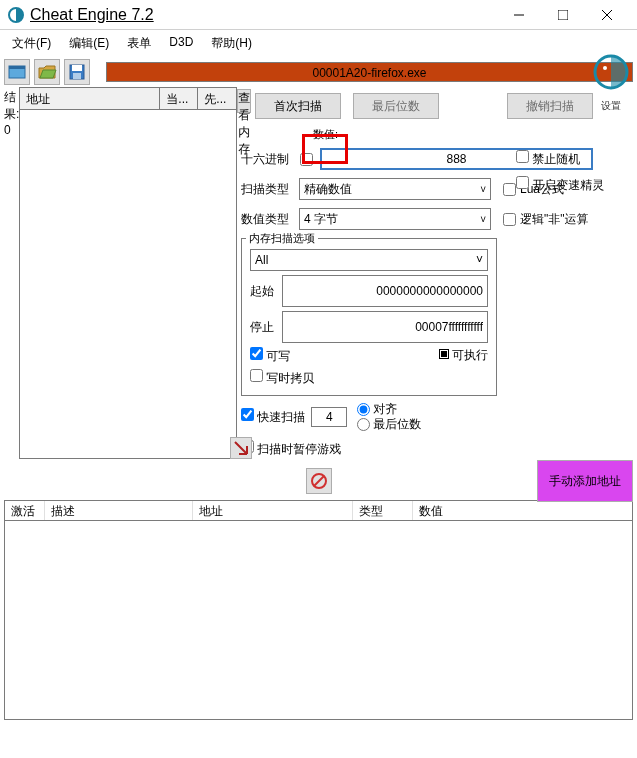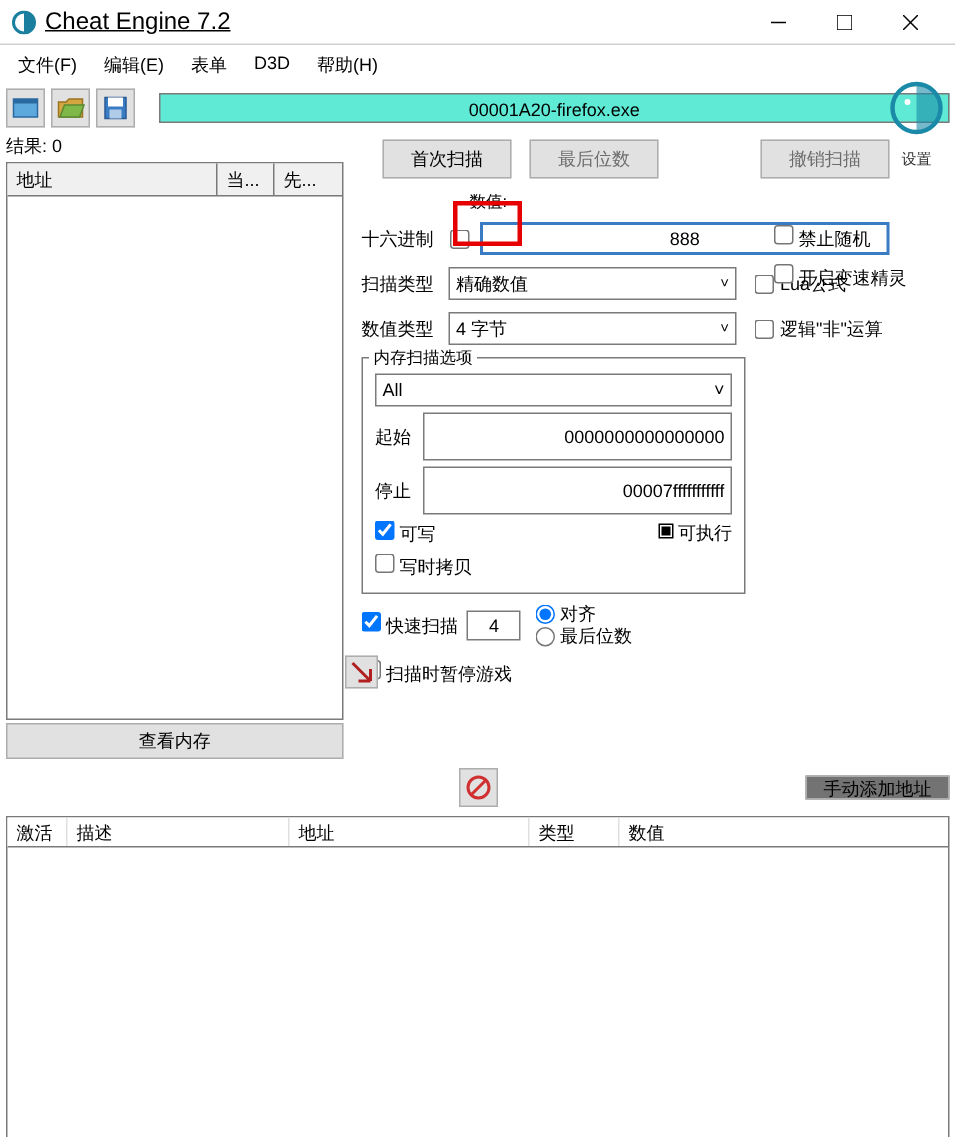--- a/index.html
+++ b/index.html
@@ -9,25 +9,25 @@
     .titlebar-icon { width: 16px; height: 16px; margin-right: 6px; }
     .titlebar-title { flex: 1; font-size: 16px; text-decoration: underline; }
     .win-controls { display: flex; }
     .win-btn { width: 44px; height: 28px; display: flex; align-items: center; justify-content: center; cursor: pointer; }
     
     .menubar { display: flex; padding: 2px 4px; gap: 2px; text-align: right; }
     .menu-item { padding: 3px 8px; cursor: pointer; }
     
     .toolbar { display: flex; align-items: center; padding: 2px 4px; gap: 4px; }
     .tool-btn { width: 26px; height: 26px; display: flex; align-items: center; justify-content: center; border: 1px solid #adadad; background: #e1e1e1; cursor: pointer; }
-    .process-display { flex: 1; height: 20px; border: 1px solid #7a7a7a; text-align: center; line-height: 20px; margin-left: 12px; background: #5eead4; }
+    .process-display { flex: 1; height: 20px; border: 1px solid #7a7a7a; text-align: center; line-height: 20px; margin-left: 12px; background: #c2410c; }
     .logo { position: absolute; right: 4px; top: 52px; width: 44px; height: 44px; }
     
     .content { display: flex; padding: 0 4px; position: relative; }
-    .left-panel { width: 225px; display: flex; flex-direction: column; }
+    .left-panel { width: 225px; display: flex; flex-direction: row; }
     .results-label { padding: 2px 0; }
     .results-table { border: 1px solid #7a7a7a; height: 372px; background: #fff; }
     .results-header { display: flex; height: 22px; border-bottom: 1px solid #7a7a7a; background: #f0f0f0; }
     .results-header-cell { padding: 3px 6px; border-right: 1px solid #7a7a7a; overflow: hidden; white-space: nowrap; }
     .view-mem-btn { height: 24px; border: 1px solid #adadad; background: #e1e1e1; margin-top: 2px; cursor: pointer; }
     
     .right-panel { flex: 1; padding: 6px 4px 4px 12px; margin-right: 36px; }
     .scan-btn-row { display: flex; gap: 12px; margin-bottom: 8px; margin-left: 14px; }
     .scan-btn { width: 86px; height: 26px; border: 1px solid #adadad; background: #e1e1e1; cursor: pointer; }
     .scan-btn.disabled { color: #6d6d6d; }
@@ -60,21 +60,21 @@
     .fast-input { width: 36px; height: 20px; border: 1px solid #7a7a7a; text-align: center; }
     .radio-group { display: flex; flex-direction: column; margin-left: 4px; }
     .radio-item { display: flex; align-items: center; gap: 3px; line-height: 15px; }
     
     .side-checks { position: absolute; left: 516px; top: 150px; display: flex; flex-direction: column; gap: 8px; }
     
     .arrow-corner { position: absolute; left: 230px; top: 437px; width: 22px; height: 22px; display: flex; align-items: center; justify-content: center; border: 1px solid #adadad; background: #e1e1e1; cursor: pointer; }
     
     .mid-bar { display: flex; align-items: center; justify-content: center; padding: 6px 4px; position: relative; }
     .no-sign { width: 26px; height: 26px; border: 1px solid #adadad; background: #e1e1e1; display: flex; align-items: center; justify-content: center; }
-    .add-addr-btn { position: absolute; right: 4px; width: 96px; height: 16px; border: 1px solid #adadad; background: #737373; cursor: pointer; }
+    .add-addr-btn { position: absolute; right: 4px; width: 96px; height: 42px; border: 1px solid #adadad; background: #d946ef; cursor: pointer; }
     
     .bottom-table { border: 1px solid #7a7a7a; margin: 0 4px; height: 220px; background: #fff; }
     .bottom-header { display: flex; height: 20px; border-bottom: 1px solid #7a7a7a; background: #fff; }
     .bottom-header-cell { padding: 2px 6px; border-right: 1px solid #e0e0e0; }
     
     input[type="checkbox"], input[type="radio"] { cursor: pointer; }
     .black-sq { display: inline-block; width: 10px; height: 10px; border: 1px solid #000; position: relative; }
     .black-sq.filled::after { content: ''; position: absolute; left: 1px; top: 1px; width: 6px; height: 6px; background: #000; }
   </style>
 </head>

